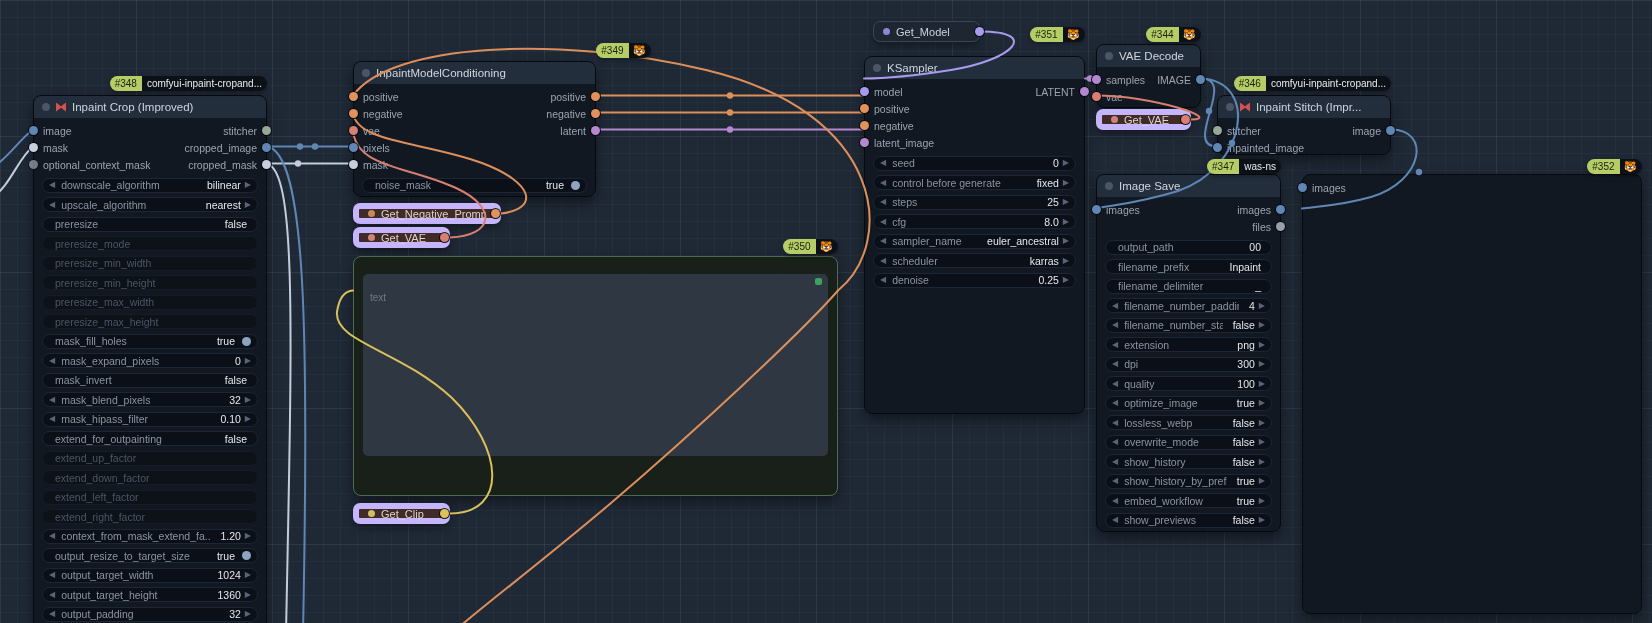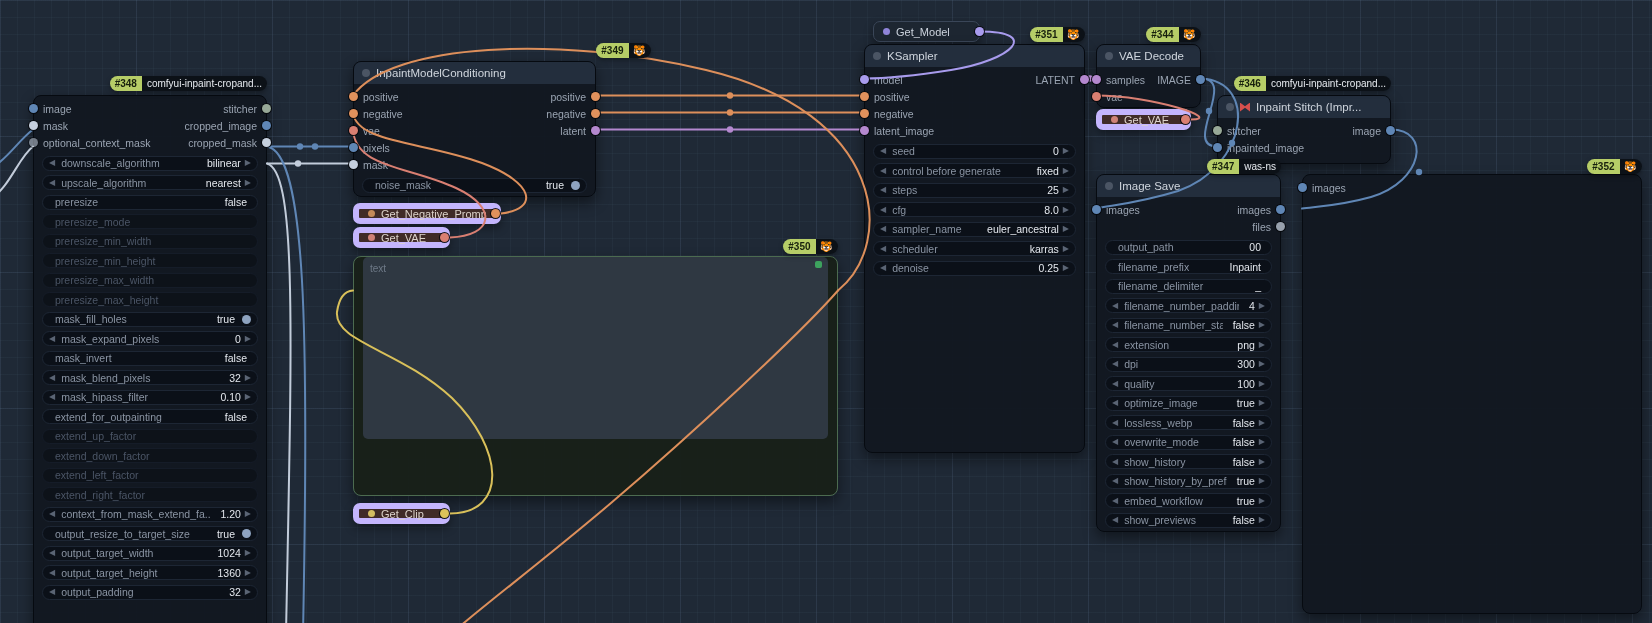--- a/index.html
+++ b/index.html
@@ -36,41 +36,46 @@
   .wg{height:15px;margin:4.5px 8px 0;background:#0b1018;border:1px solid #1d2634;border-radius:8px;
       display:flex;align-items:center;padding:0 6px;font-size:10.5px;color:#8a94a3;box-sizing:border-box}
   .wl{flex:1;margin:0 6px;white-space:nowrap;overflow:hidden}
   .wv{color:#e3e7ed;margin:0 4px;white-space:nowrap}
   .arr{color:#5a6474;font-size:8px;line-height:1;flex:none}
   .off{background:#0d1219;border-color:#151c28}
   .off .wl{color:#4b5566}
   .tdot{width:9px;height:9px;border-radius:50%;background:#8ea3c0;margin-left:3px;flex:none}
   .pp{background:rgba(24,32,25,.97);border-color:#4c6b50}
   .pp .hd{background:#3c5642;color:#d6ddd3}
-  .txt{margin:0 9px 0;height:182px;background:#2f3842;border-radius:5px;color:#6f7a88;
-       font-size:10px;padding:6px 7px;box-sizing:border-box;position:relative}
+  .txt{margin:17px 9px 0;height:182px;background:#2f3842;border-radius:5px;color:#6f7a88;
+       font-size:10px;padding:18px 7px;box-sizing:border-box;position:relative}
   .grip{position:absolute;right:6px;top:4px;width:7px;height:7px;background:#3fae62;border-radius:2px;opacity:.9}
   .mini{position:absolute;height:21px;display:flex;align-items:center;gap:6px;padding:0 9px;border-radius:7px;
         font-size:11px;box-shadow:0 4px 10px rgba(0,0,0,.4);box-sizing:border-box}
   .mred{background:#402b28;border:6px solid #c4b5fd;color:#dcd3cb}
   .mdark{background:#1d2631;border:1px solid #3a4658;color:#ccd3dd}
   .mdot{width:7px;height:7px;border-radius:50%;flex:none}
   .badge{position:absolute;height:15px;display:flex;align-items:stretch;border-radius:8px;overflow:hidden;
          font-size:10px;z-index:6;box-shadow:0 2px 5px rgba(0,0,0,.35)}
-  .bid{background:#b6cd67;color:#17200d;display:flex;align-items:center;padding:0 5px;font-weight:700}
+  .bid{background:#b6cd67;color:#17200d;display:flex;align-items:center;padding:0 5px;font-weight:400}
   .blb{background:#0c1117;color:#e7ebf0;display:flex;align-items:center;padding:0 5px}
   svg.wires{position:absolute;left:0;top:0;z-index:5;pointer-events:none}
   svg.wires path{fill:none;stroke-width:2;stroke-linecap:round}
   .wcond{stroke:#dd8f5b}.wimg{stroke:#5f86b5}.wmsk{stroke:#c2ccda}.wlat{stroke:#b488cf}
   .wmdl{stroke:#a89bed}.wvae{stroke:#d97f72}.wclip{stroke:#d9c05a}
 </style>
 </head>
 <body>
 
 <div class="node" style="left:33px;top:95px;width:234px;height:560px">
+  <div class="hd">
+    <span class="hdot"></span>
+    <span class="bow"></span>
+    <span class="t">Inpaint Crop (Improved)</span>
+  </div>
   <div class="ports">
     <div class="prow">
       <span class="pin c-img"></span>
       <span class="pl">image</span>
       <span class="pl">stitcher</span>
       <span class="pout c-sti"></span>
     </div>
     <div class="prow">
       <span class="pin c-msk"></span>
       <span class="pl">mask</span>
@@ -253,21 +258,21 @@
   <span class="t">Get_Clip</span>
   <span class="pout c-clip"></span>
 </div>
 
 <div class="mini mdark" style="left:873px;top:21px;width:107px">
   <span class="mdot" style="background:#8f84d8"></span>
   <span class="t">Get_Model</span>
   <span class="pout c-mdl"></span>
 </div>
 
-<div class="node" style="left:864px;top:44px;width:221px;height:409px">
+<div class="node" style="left:864px;top:56px;width:221px;height:358px">
   <div class="hd">
     <span class="hdot"></span>
     <span class="t">KSampler</span>
   </div>
   <div class="ports">
     <div class="prow">
       <span class="pin c-mdl"></span>
       <span class="pl">model</span>
       <span class="pl">LATENT</span>
       <span class="pout c-lat"></span>
@@ -347,21 +352,21 @@
     </div>
   </div>
 </div>
 
 <div class="mini mred" style="left:1096px;top:109px;width:95px">
   <span class="mdot" style="background:#cf8277"></span>
   <span class="t">Get_VAE</span>
   <span class="pout c-vae"></span>
 </div>
 
-<div class="node" style="left:1217px;top:95px;width:174px;height:69px">
+<div class="node" style="left:1217px;top:95px;width:174px;height:60px">
   <div class="hd">
     <span class="hdot"></span>
     <span class="bow"></span>
     <span class="t">Inpaint Stitch (Impr...</span>
   </div>
   <div class="ports">
     <div class="prow">
       <span class="pin c-sti"></span>
       <span class="pl">stitcher</span>
       <span class="pl">image</span>

